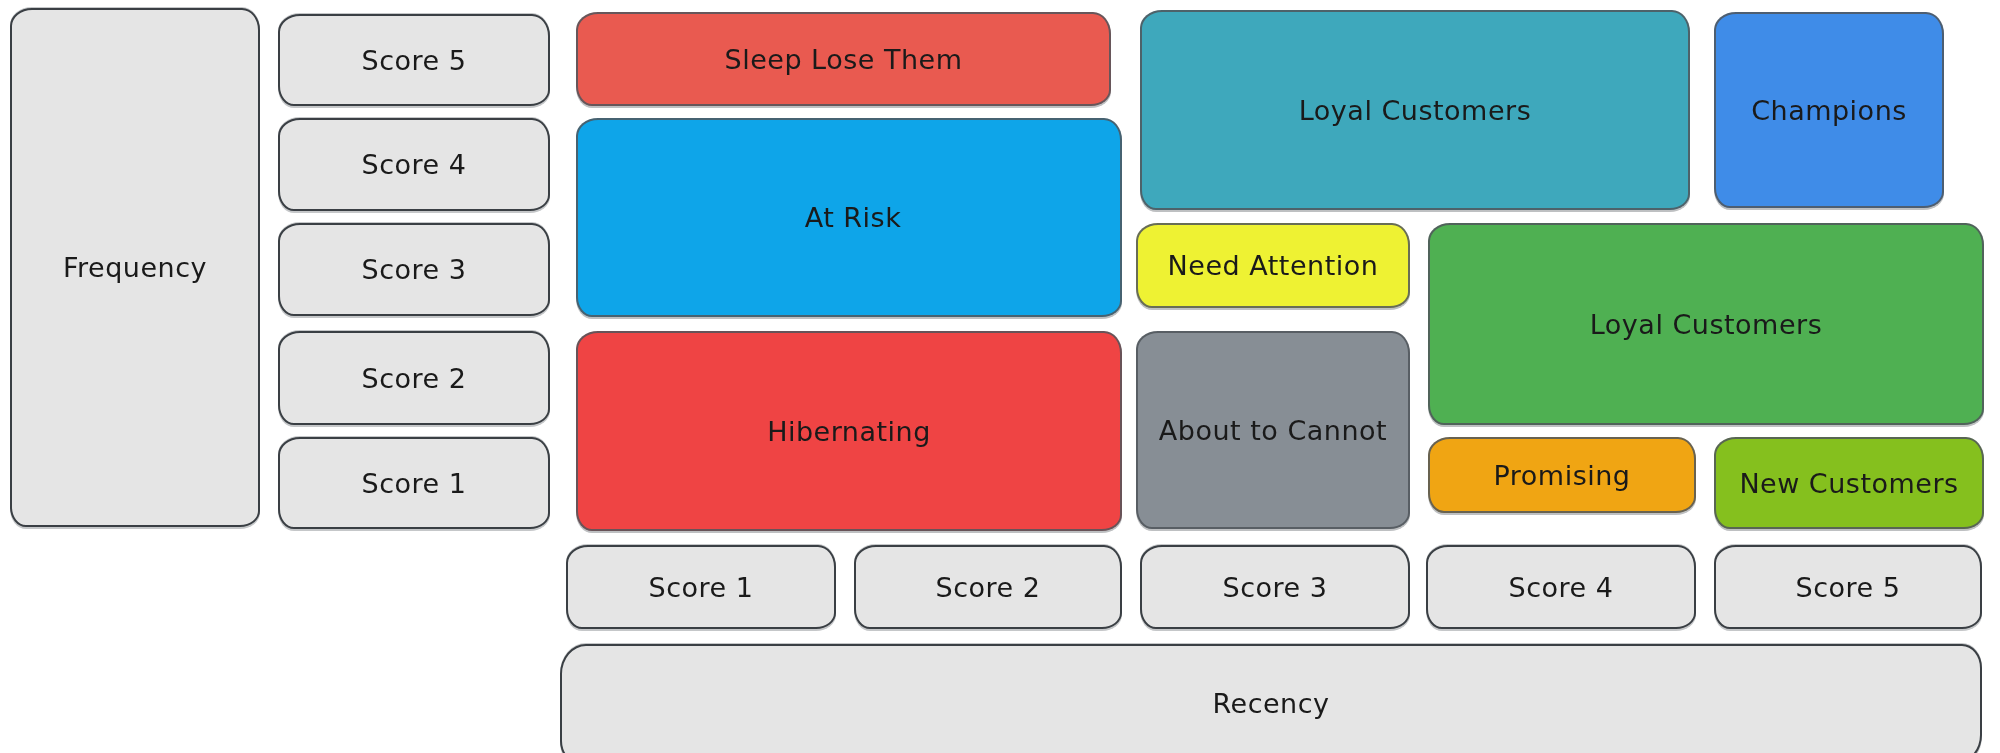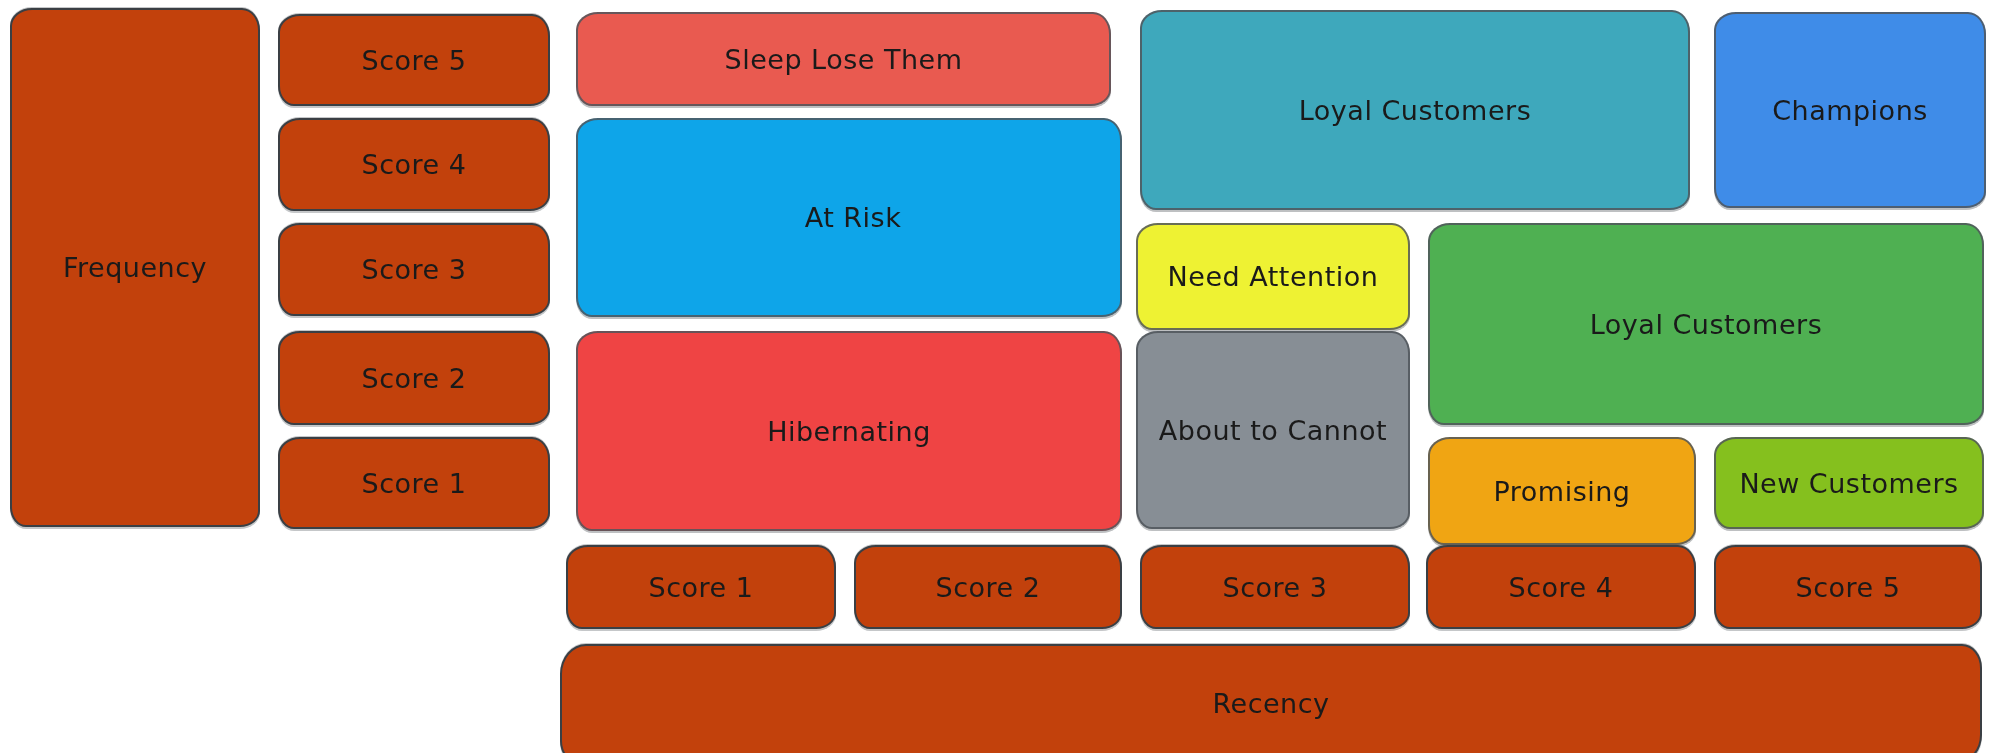--- a/index.html
+++ b/index.html
@@ -17,21 +17,21 @@
     display: flex;
     align-items: center;
     justify-content: center;
     box-sizing: border-box;
     font-size: 27px;
     letter-spacing: 0.5px;
     text-align: center;
     border-radius: 22px 18px 20px 16px / 18px 22px 16px 20px;
   }
   .white {
-    background: #c2410c;
+    background: #e5e5e5;
     border: 2.5px solid #3a3f44;
     box-shadow: 0 2px 0 rgba(90,95,100,0.35), 0 -1px 0 rgba(90,95,100,0.35);
   }
   .seg {
     border: 2px solid rgba(80,86,92,0.85);
     box-shadow: 0 2px 0 rgba(70,75,80,0.35);
   }
   .lbl { pointer-events: none; }
 
   
@@ -40,25 +40,25 @@
   .p-fscore4     { left: 278px;  top: 118px; width: 272px;  height: 93px;  }
   .p-fscore3     { left: 278px;  top: 223px; width: 272px;  height: 93px;  }
   .p-fscore2     { left: 278px;  top: 331px; width: 272px;  height: 94px;  }
   .p-fscore1     { left: 278px;  top: 437px; width: 272px;  height: 92px;  }
 
   
   .p-cannot      { left: 576px;  top: 12px;  width: 535px;  height: 94px;  }
   .p-atrisk      { left: 576px;  top: 118px; width: 546px;  height: 199px; }
   .p-hibernating { left: 576px;  top: 331px; width: 546px;  height: 200px; }
   .p-loyal-top   { left: 1140px; top: 10px;  width: 550px;  height: 200px; }
-  .p-champions   { left: 1714px; top: 12px;  width: 272px;  height: 196px; }
-  .p-needatt     { left: 1136px; top: 223px; width: 274px;  height: 107px;  }
+  .p-champions   { left: 1714px; top: 12px;  width: 230px;  height: 196px; }
+  .p-needatt     { left: 1136px; top: 223px; width: 274px;  height: 85px;  }
   .p-loyal-right { left: 1428px; top: 223px; width: 556px;  height: 202px; }
   .p-abouttosleep{ left: 1136px; top: 331px; width: 274px;  height: 198px; }
-  .p-promising   { left: 1428px; top: 437px; width: 268px;  height: 108px;  }
+  .p-promising   { left: 1428px; top: 437px; width: 268px;  height: 76px;  }
   .p-newcust     { left: 1714px; top: 437px; width: 270px;  height: 92px; text-align: right;  }
 
   
   .p-rscore1     { left: 566px;  top: 545px; width: 270px;  height: 84px;  }
   .p-rscore2     { left: 854px;  top: 545px; width: 268px;  height: 84px;  }
   .p-rscore3     { left: 1140px; top: 545px; width: 270px;  height: 84px;  }
   .p-rscore4     { left: 1426px; top: 545px; width: 270px;  height: 84px;  }
   .p-rscore5     { left: 1714px; top: 545px; width: 268px;  height: 84px;  }
   .p-recency     { left: 560px;  top: 644px; width: 1422px; height: 119px; border-radius: 26px 20px 24px 18px / 30px 24px 28px 22px; }
 </style>

